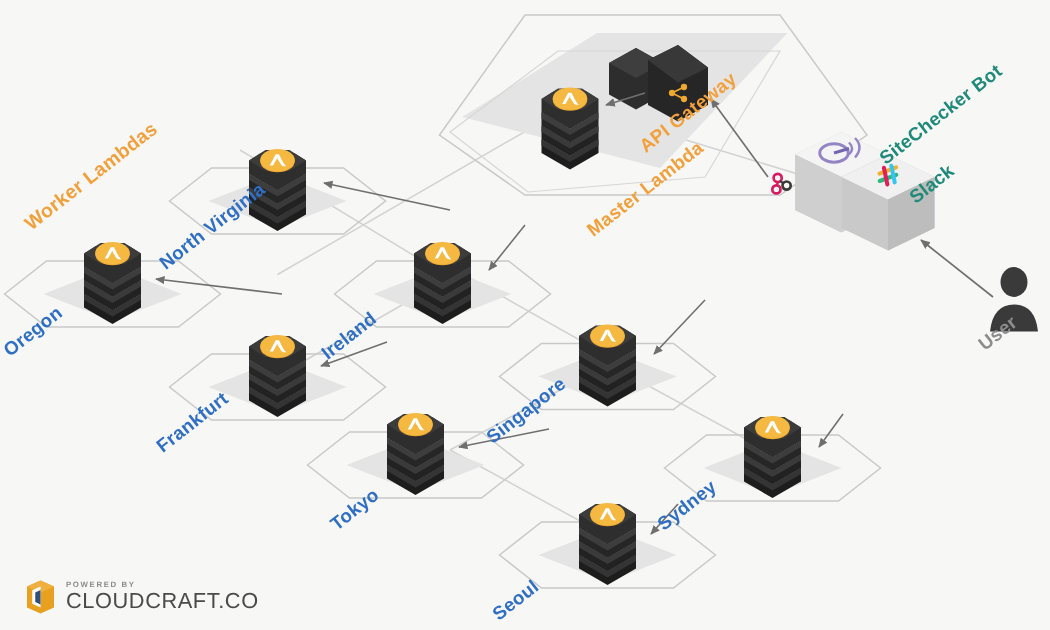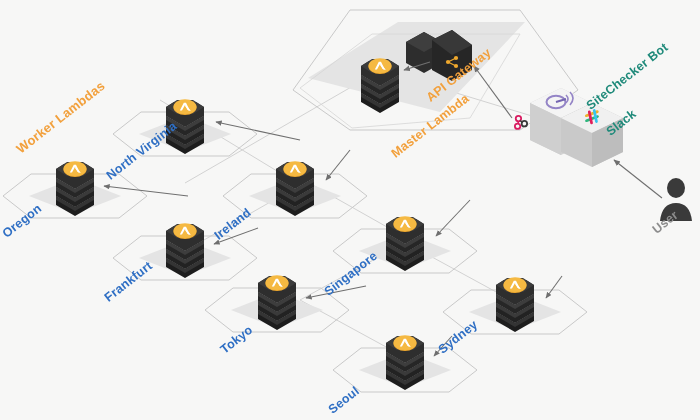--- a/index.html
+++ b/index.html
@@ -222,14 +222,26 @@
   <div class="label lbl-service" style="left:428px;top:92px;transform:rotate(-38deg);">API Gateway</div>
 
   <div class="label lbl-service" style="left:393px;top:148px;transform:rotate(-38deg);">Master Lambda</div>
 
   <div class="label lbl-teal" style="left:588px;top:100px;transform:rotate(-38deg);">SiteChecker Bot</div>
 
   <div class="label lbl-teal" style="left:608px;top:126px;transform:rotate(-38deg);">Slack</div>
 
   <div class="label lbl-user" style="left:654px;top:224px;transform:rotate(-38deg);">User</div>
 
+  <div id="brand">
+    <svg class="mark" viewBox="0 0 22 24">
+      <path d="M2,5 L11,1 L20,5 L20,19 L11,23 L2,19 Z" fill="#e8a020"></path>
+      <path d="M2,5 L11,1 L20,5 L11,9 Z" fill="#f0b040"></path>
+      <path d="M5.5,7.5 L11,5 L11,19 L5.5,16.5 Z" fill="#ffffff"></path>
+      <path d="M7.5,9 L11,7.4 L11,17 L7.5,15.4 Z" fill="#2f4f7f"></path>
+    </svg>
+    <div class="words">
+      <div class="powered">POWERED BY</div>
+      <div class="name">CLOUDCRAFT.CO</div>
+    </div>
+  </div>
 
 </div>
 
 </body></html>

